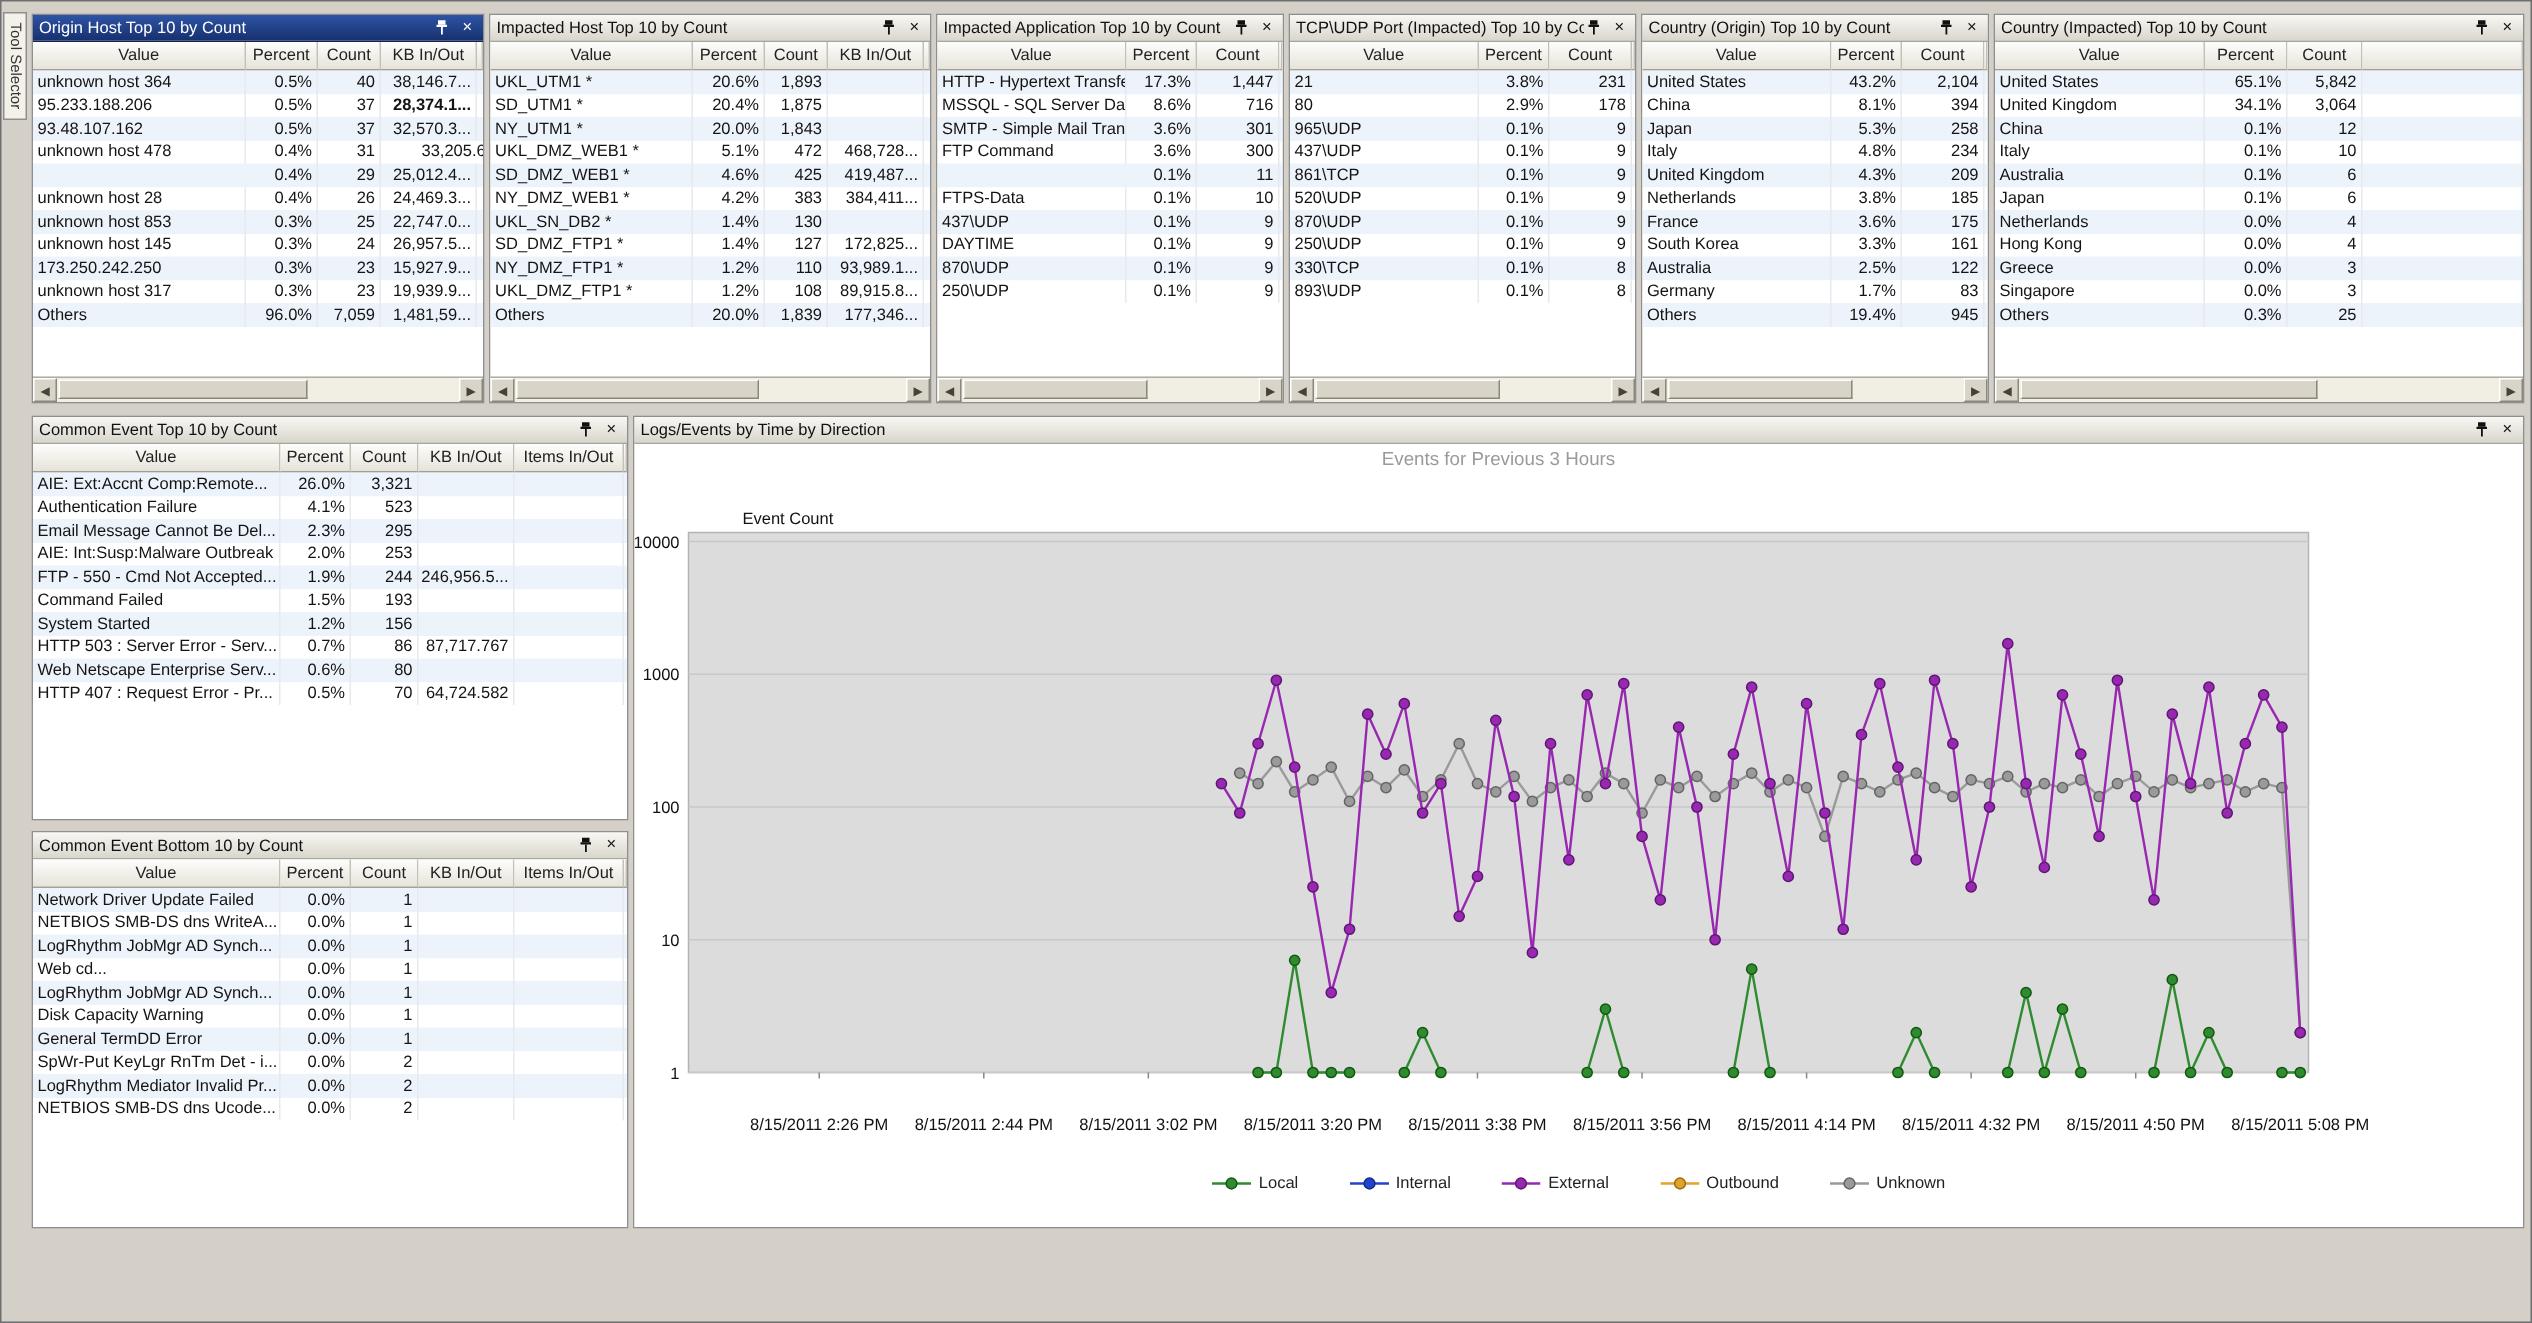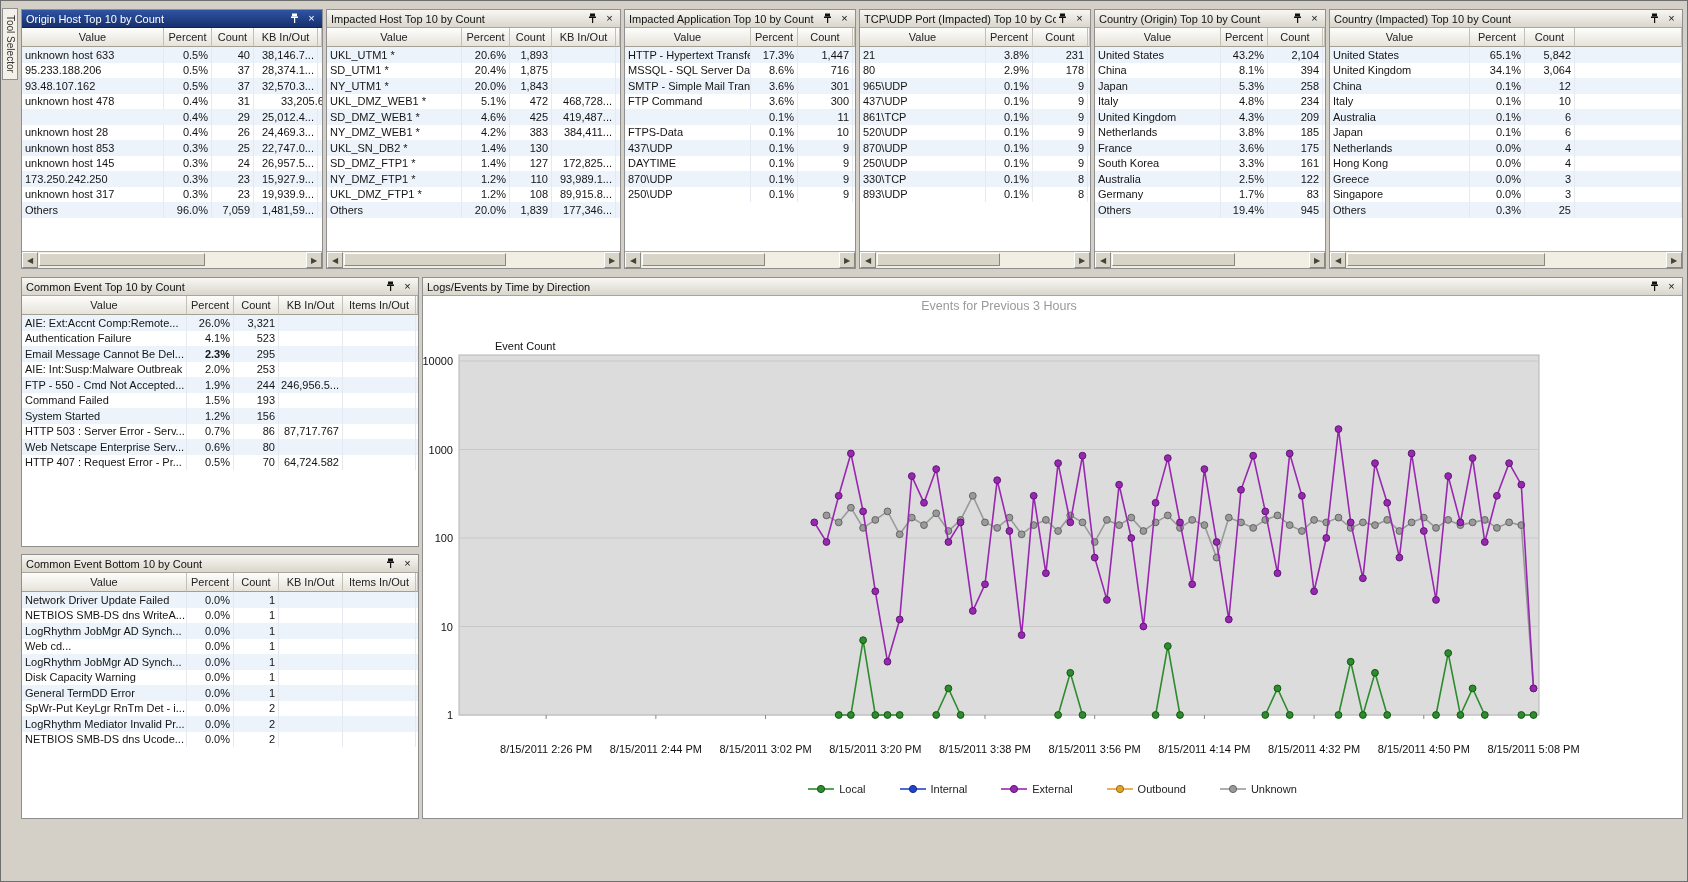--- a/index.html
+++ b/index.html
@@ -73,31 +73,31 @@
     <div class="grid">
         <div class="grid-head">
           <div class="gh-cell" style="flex: 0 0 142px;">Value</div>
           <div class="gh-cell" style="flex: 0 0 48px;">Percent</div>
           <div class="gh-cell" style="flex: 0 0 42px;">Count</div>
           <div class="gh-cell" style="flex: 0 0 64px;">KB In/Out</div>
           <div class="gh-cell" style="flex: 1 1 0%;"></div>
         </div>
         <div class="grid-body">
           <div class="grid-row odd">
-            <div class="gr-cell" style="flex: 0 0 142px; justify-content: flex-start;">unknown host 633</div>
+            <div class="gr-cell" style="flex: 0 0 142px; justify-content: flex-start;">unknown host 364</div>
             <div class="gr-cell" style="flex: 0 0 48px; justify-content: flex-end;">0.5%</div>
             <div class="gr-cell" style="flex: 0 0 42px; justify-content: flex-end;">40</div>
             <div class="gr-cell" style="flex: 0 0 64px; justify-content: flex-end;">38,146.7...</div>
             <div class="gr-cell" style="flex: 1 1 0%;"></div>
           </div>
           <div class="grid-row even">
             <div class="gr-cell" style="flex: 0 0 142px; justify-content: flex-start;">95.233.188.206</div>
             <div class="gr-cell" style="flex: 0 0 48px; justify-content: flex-end;">0.5%</div>
             <div class="gr-cell" style="flex: 0 0 42px; justify-content: flex-end;">37</div>
-            <div class="gr-cell" style="flex: 0 0 64px; justify-content: flex-end;">28,374.1...</div>
+            <div class="gr-cell" style="flex: 0 0 64px; justify-content: flex-end; font-weight: bold;">28,374.1...</div>
             <div class="gr-cell" style="flex: 1 1 0%;"></div>
           </div>
           <div class="grid-row odd">
             <div class="gr-cell" style="flex: 0 0 142px; justify-content: flex-start;">93.48.107.162</div>
             <div class="gr-cell" style="flex: 0 0 48px; justify-content: flex-end;">0.5%</div>
             <div class="gr-cell" style="flex: 0 0 42px; justify-content: flex-end;">37</div>
             <div class="gr-cell" style="flex: 0 0 64px; justify-content: flex-end;">32,570.3...</div>
             <div class="gr-cell" style="flex: 1 1 0%;"></div>
           </div>
           <div class="grid-row even">
@@ -697,21 +697,21 @@
           <div class="grid-row even">
             <div class="gr-cell" style="flex: 0 0 165px; justify-content: flex-start;">Authentication Failure</div>
             <div class="gr-cell" style="flex: 0 0 47px; justify-content: flex-end;">4.1%</div>
             <div class="gr-cell" style="flex: 0 0 45px; justify-content: flex-end;">523</div>
             <div class="gr-cell" style="flex: 0 0 64px; justify-content: flex-end;"></div>
             <div class="gr-cell" style="flex: 0 0 73px; justify-content: flex-end;"></div>
             <div class="gr-cell" style="flex: 1 1 0%;"></div>
           </div>
           <div class="grid-row odd">
             <div class="gr-cell" style="flex: 0 0 165px; justify-content: flex-start;">Email Message Cannot Be Del...</div>
-            <div class="gr-cell" style="flex: 0 0 47px; justify-content: flex-end; font-weight: bold;">2.3%</div>
+            <div class="gr-cell" style="flex: 0 0 47px; justify-content: flex-end;">2.3%</div>
             <div class="gr-cell" style="flex: 0 0 45px; justify-content: flex-end;">295</div>
             <div class="gr-cell" style="flex: 0 0 64px; justify-content: flex-end;"></div>
             <div class="gr-cell" style="flex: 0 0 73px; justify-content: flex-end;"></div>
             <div class="gr-cell" style="flex: 1 1 0%;"></div>
           </div>
           <div class="grid-row even">
             <div class="gr-cell" style="flex: 0 0 165px; justify-content: flex-start;">AIE: Int:Susp:Malware Outbreak</div>
             <div class="gr-cell" style="flex: 0 0 47px; justify-content: flex-end;">2.0%</div>
             <div class="gr-cell" style="flex: 0 0 45px; justify-content: flex-end;">253</div>
             <div class="gr-cell" style="flex: 0 0 64px; justify-content: flex-end;"></div>

